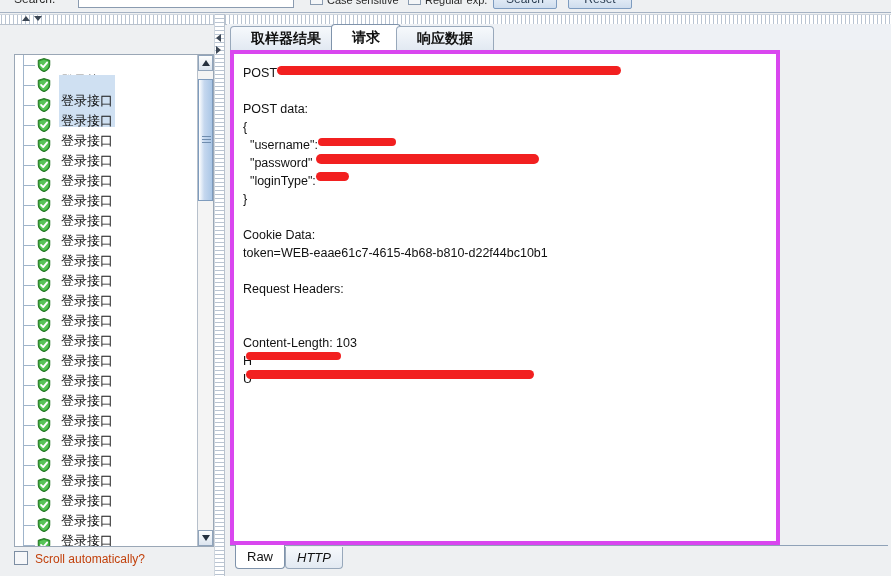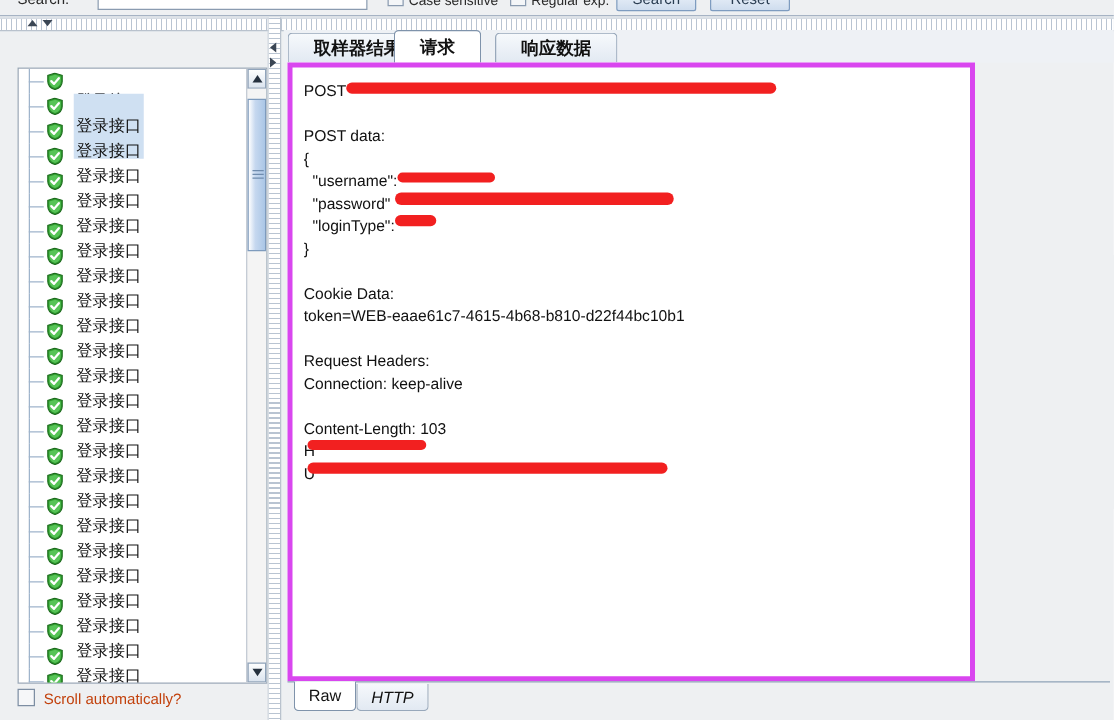--- a/index.html
+++ b/index.html
@@ -159,21 +159,21 @@
     background:linear-gradient(#f6f9fc,#e2e9f2);
     border:1px solid #98a8bb;border-bottom:none;
     border-radius:4px 4px 0 0;
     box-sizing:border-box;cursor:default;
   }
   .tab.active{
     background:#ffffff;top:0;height:27px;line-height:25px;
     border-color:#7f93ab;
   }
   #tab0{left:3px;}
-  #tab1{left:88px;}
+  #tab1{left:104px;}
   #tab2{left:169px;}
   .content{
     position:absolute;left:3px;top:26px;width:550px;height:495px;
     background:#ffffff;border:4px solid #d946ef;box-sizing:border-box;
     overflow:hidden;
   }
   .content-inner{position:absolute;left:4px;top:4px;right:2px;bottom:2px;}
   .txt{
     position:absolute;white-space:pre;font-size:12.5px;color:#111;
     font-family:"Liberation Sans",sans-serif;line-height:18px;
@@ -389,21 +389,20 @@
           <div class="txt" style="left: 5px; top: 6px;">POST </div>
           <div class="txt" style="left: 5px; top: 42px;">POST data:</div>
           <div class="txt" style="left: 5px; top: 60px;">{</div>
           <div class="txt" style="left: 5px; top: 78px;">  "username":</div>
           <div class="txt" style="left: 5px; top: 96px;">  "password"</div>
           <div class="txt" style="left: 5px; top: 114px;">  "loginType": </div>
           <div class="txt" style="left: 5px; top: 132px;">}</div>
           <div class="txt" style="left: 5px; top: 168px;">Cookie Data:</div>
           <div class="txt" style="left: 5px; top: 186px;">token=WEB-eaae61c7-4615-4b68-b810-d22f44bc10b1</div>
           <div class="txt" style="left: 5px; top: 222px;">Request Headers:</div>
-          <div class="txt" style="left: 5px; top: 240px;">Connection: keep-alive</div>
           <div class="txt" style="left: 5px; top: 276px;">Content-Length: 103</div>
           <div class="txt" style="left: 5px; top: 294px;">H</div>
           <div class="txt" style="left: 5px; top: 312px;">U</div>
           <div class="redact" style="left: 39px; top: 8px; width: 344px; height: 9px; background: rgb(242, 32, 32);"></div>
           <div class="redact" style="left: 80px; top: 80px; width: 78px; height: 8px; background: rgb(242, 32, 32);"></div>
           <div class="redact" style="left: 78px; top: 96px; width: 223px; height: 10px; background: rgb(242, 32, 32);"></div>
           <div class="redact" style="left: 78px; top: 114px; width: 33px; height: 9px; background: rgb(242, 32, 32);"></div>
           <div class="redact" style="left: 8px; top: 294px; width: 95px; height: 8px; background: rgb(242, 32, 32);"></div>
           <div class="redact" style="left: 8px; top: 312px; width: 288px; height: 9px; background: rgb(242, 32, 32);"></div>
         </div>

